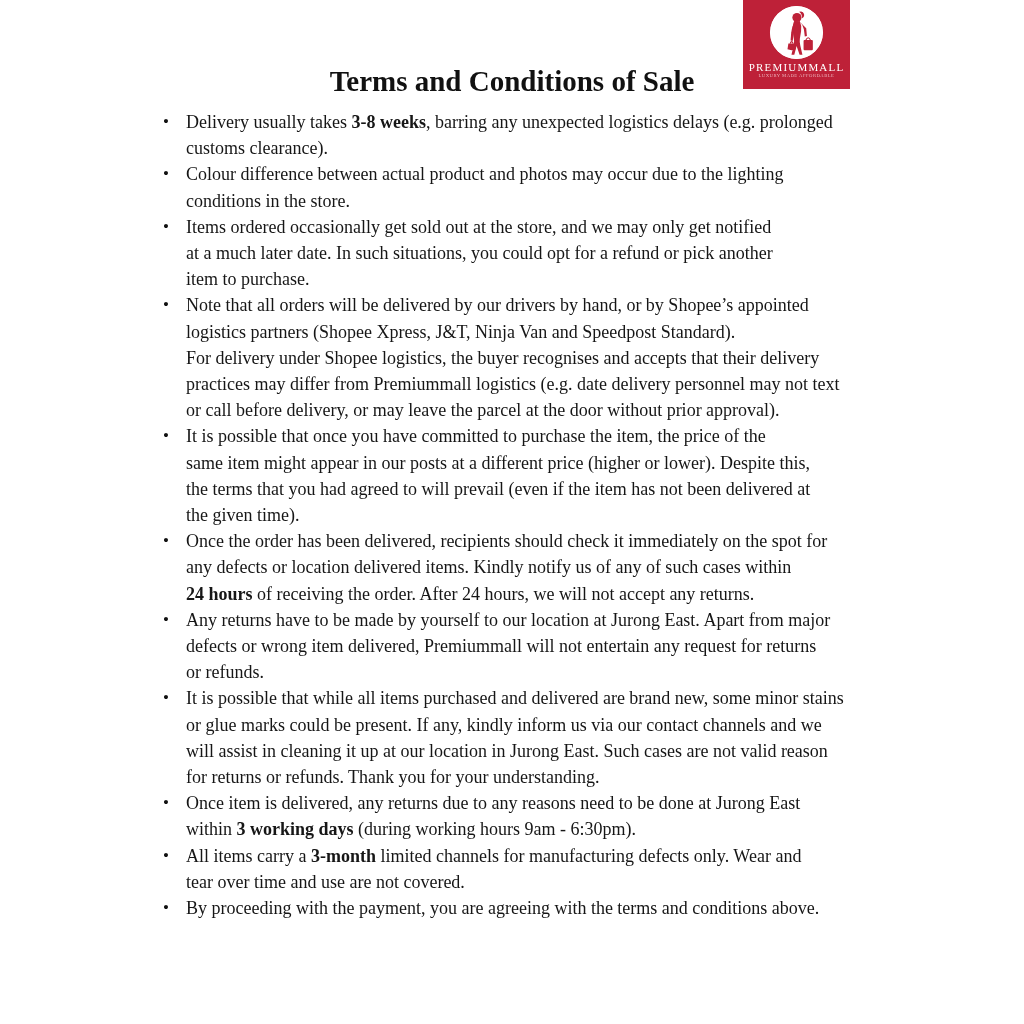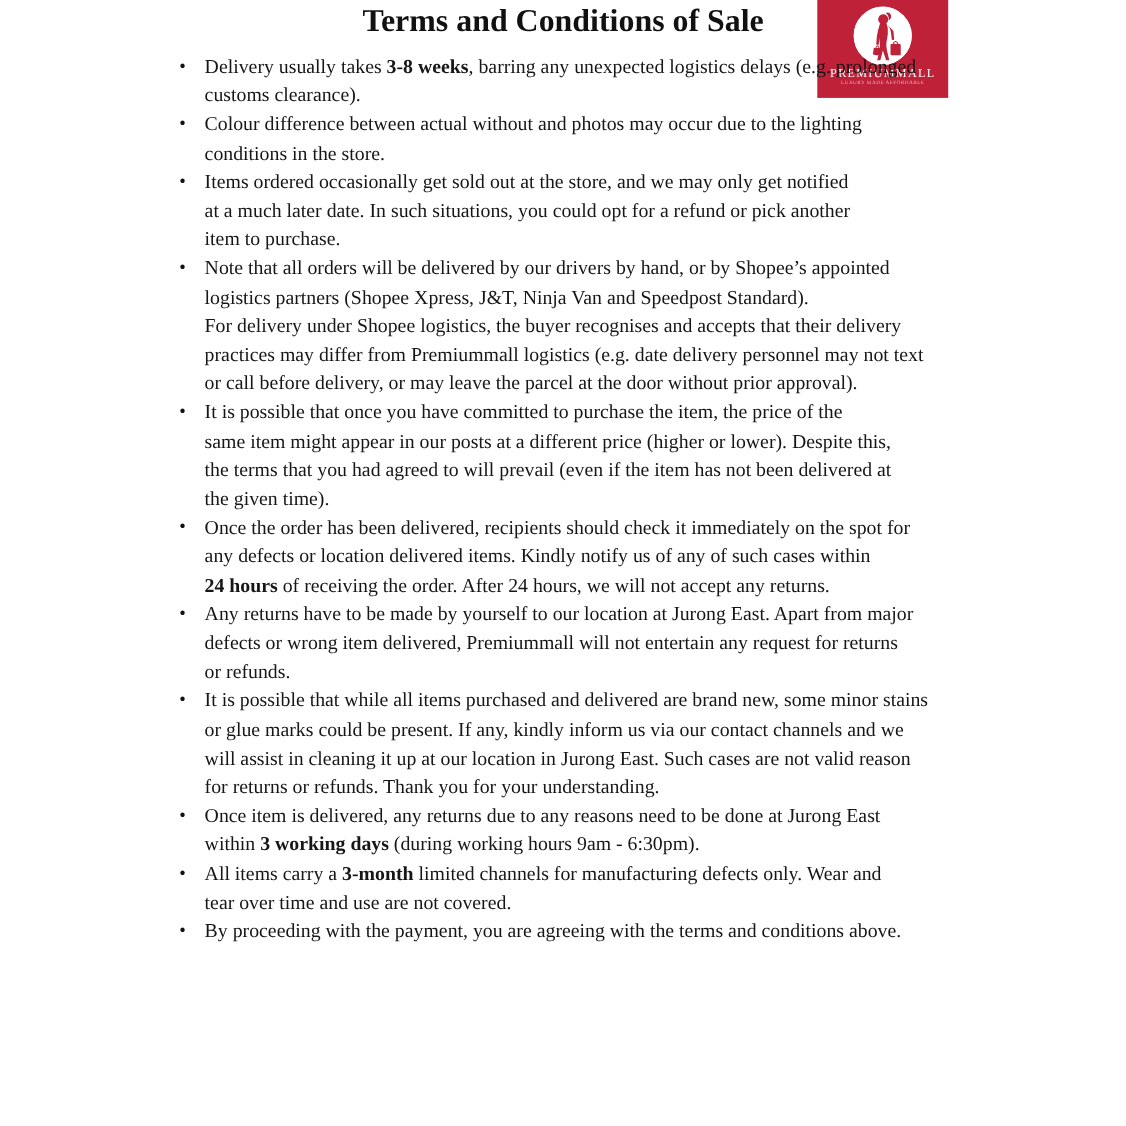--- a/index.html
+++ b/index.html
@@ -13,41 +13,41 @@
   body{
     width:1024px;height:1024px;background:#ffffff;
     font-family:"Liberation Serif","DejaVu Serif",serif;
     color:var(--ink);
     position:relative;overflow:hidden;
   }
   .page{width:1024px;height:1024px;position:relative;}
 
   
   .logo{
-    position:absolute;left:743px;top:0;width:119px;height:89px;
+    position:absolute;left:743px;top:0;width:107px;height:89px;
     background:var(--brand);text-align:center;overflow:hidden;
   }
   .logo-circle{
     width:53px;height:53px;border-radius:50%;background:#fff;
     margin:6px auto 2px;display:flex;align-items:center;justify-content:center;
     overflow:hidden;
   }
   .logo-circle svg{width:53px;height:53px;display:block;}
   .logo-name{
     color:#ffffff;font-size:11px;line-height:12px;letter-spacing:1.2px;
     white-space:nowrap;
   }
   .logo-tagline{
     color:#edb3bc;font-size:6px;line-height:7px;letter-spacing:0.6px;
     transform:scale(0.78);transform-origin:center top;white-space:nowrap;
   }
 
   
   .title{
-    margin:0;text-align:center;
+    margin:0;padding-top:62px;text-align:center;
     font-size:29px;line-height:38px;font-weight:bold;color:#111;
   }
 
   
   .note-band{
     margin:16px 161px 0 161px;
     border-top:2px solid var(--rule-red);
     border-bottom:2px solid var(--rule-red);
     padding:3px 0 6px 0;
     text-align:center;
@@ -101,21 +101,21 @@
 
   <h1 class="title">Terms and Conditions of Sale</h1>
 
 
   <ul class="terms">
       <li>
         <div class="line"><span>Delivery usually takes </span><b>3-8 weeks</b><span>, barring any unexpected logistics delays (e.g. prolonged</span></div>
         <div class="line"><span>customs clearance).</span></div>
       </li>
       <li>
-        <div class="line"><span>Colour difference between actual without and photos may occur due to the lighting</span></div>
+        <div class="line"><span>Colour difference between actual product and photos may occur due to the lighting</span></div>
         <div class="line"><span>conditions in the store.</span></div>
       </li>
       <li>
         <div class="line"><span>Items ordered occasionally get sold out at the store, and we may only get notified</span></div>
         <div class="line"><span>at a much later date. In such situations, you could opt for a refund or pick another</span></div>
         <div class="line"><span>item to purchase.</span></div>
       </li>
       <li>
         <div class="line"><span>Note that all orders will be delivered by our drivers by hand, or by Shopee’s appointed</span></div>
         <div class="line"><span>logistics partners (Shopee Xpress, J&amp;T, Ninja Van and Speedpost Standard).</span></div>

